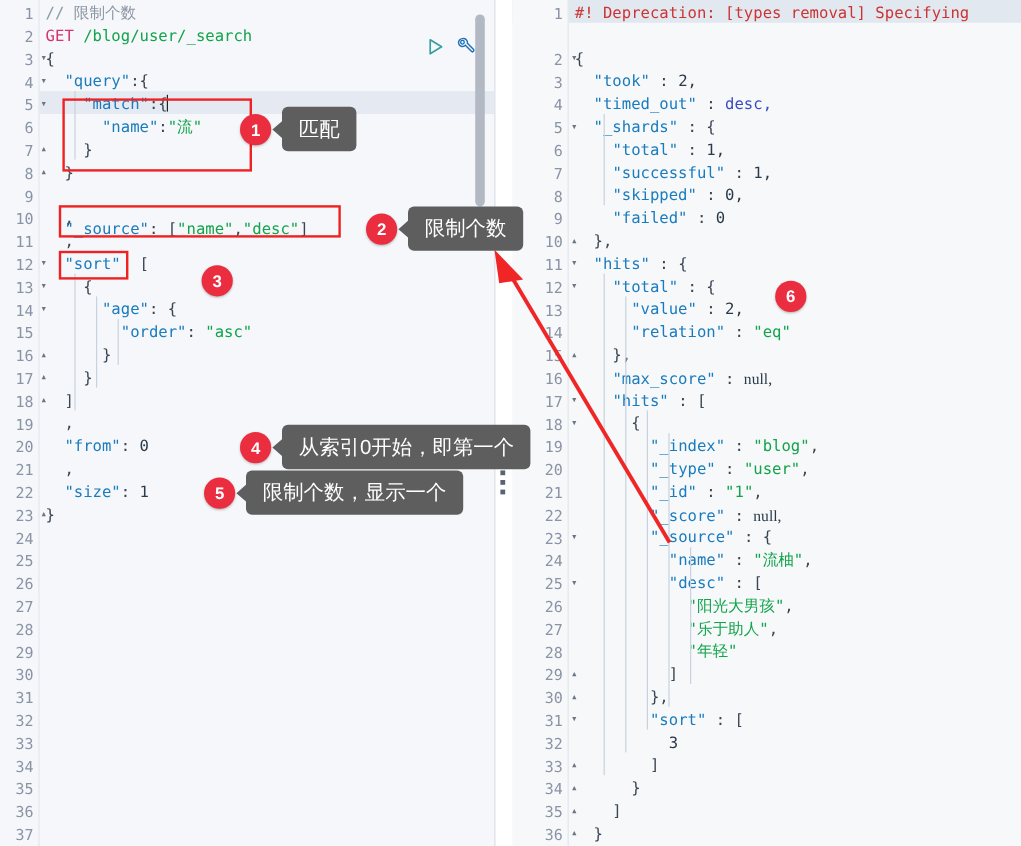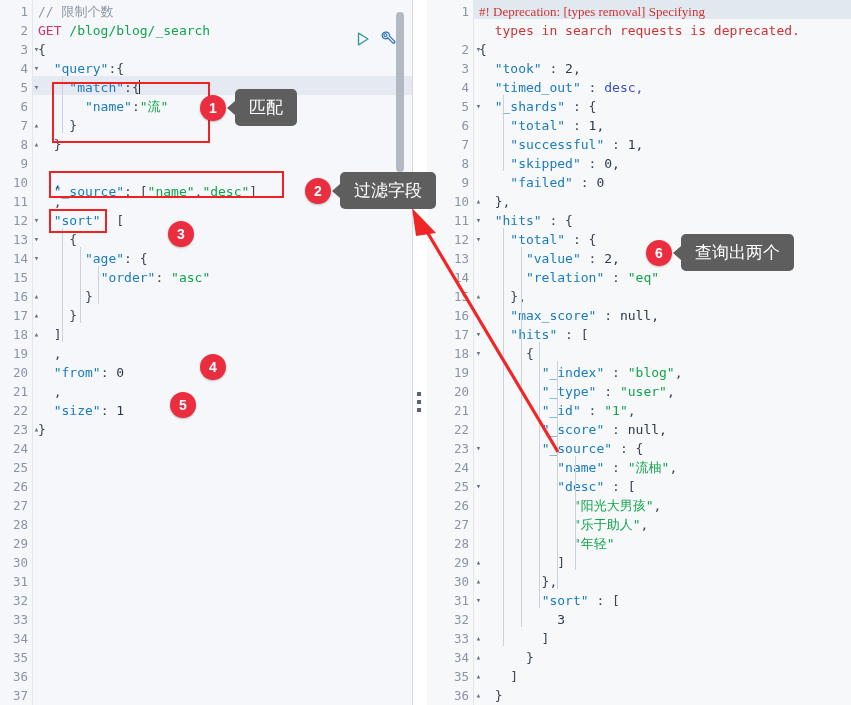--- a/index.html
+++ b/index.html
@@ -95,21 +95,21 @@
   .iguide {
     position: absolute;
     width: 1px;
     background: #c9d2de;
     z-index: 1;
   }
 
   
   .k   { color: #1a7bbd; }   
   .s   { color: #12a44b; }   
-  .n   { color: #2b3a4a; }   
+  .n   { color: #2b3a4a; font-family: Liberation Serif, serif; }   
   .p   { color: #3a4654; }   
   .cm  { color: #8d97a5; }   
   .verb{ color: #d6336c; }   
   .url { color: #12a44b; }
   .bool{ color: #3b4cc0; }
   .err { color: #cc3333; }
   .num { color: #2b3a4a; }
 
   
   .caret {
@@ -280,21 +280,21 @@
         <div class="fold" style="top: 420px;">▴</div>
       </div>
 
     <div class="iguide" style="left:62px; top:76px; height:57px;"></div>
     <div class="iguide" style="left:62px; top:228px; height:114px;"></div>
     <div class="iguide" style="left:80px; top:247px; height:76px;"></div>
     <div class="iguide" style="left:98px; top:266px; height:38px;"></div>
 
     <div class="code" id="lcode">
         <div class="cl" style="top: 2px; left: 0px;"><span class="cm">// 限制个数</span></div>
-        <div class="cl" style="top: 21px; left: 0px;"><span class="verb">GET</span><span class="p"> </span><span class="url">/blog/blog/_search</span></div>
+        <div class="cl" style="top: 21px; left: 0px;"><span class="verb">GET</span><span class="p"> </span><span class="url">/blog/user/_search</span></div>
         <div class="cl" style="top: 40px; left: 0px;"><span class="p">{</span></div>
         <div class="cl" style="top: 59px; left: 0px;"><span class="p">  </span><span class="k">"query"</span><span class="p">:{</span></div>
         <div class="cl" style="top: 78px; left: 0px;"><span class="p">    </span><span class="k">"match"</span><span class="p">:{</span><span class="caret"></span></div>
         <div class="cl" style="top: 97px; left: 0px;"><span class="p">      </span><span class="k">"name"</span><span class="p">:</span><span class="s">"流"</span></div>
         <div class="cl" style="top: 116px; left: 0px;"><span class="p">    }</span></div>
         <div class="cl" style="top: 135px; left: 0px;"><span class="p">  }</span></div>
         <div class="cl" style="top: 173px; left: 0px;"><span class="p">  ,</span></div>
         <div class="cl" style="top: 181.55px; left: 0px;"><span class="p">  </span><span class="k">"_source"</span><span class="p">: [</span><span class="s">"name"</span><span class="p">,</span><span class="s">"desc"</span><span class="p">]</span></div>
         <div class="cl" style="top: 192px; left: 0px;"><span class="p">  ,</span></div>
         <div class="cl" style="top: 211px; left: 0px;"><span class="p">  </span><span class="k">"sort"</span><span class="p">  [</span></div>
@@ -400,22 +400,21 @@
       </div>
 
     <div class="iguide" style="left:76px; top:95px;  height:76px;"></div>
     <div class="iguide" style="left:76px; top:228px; height:418px;"></div>
     <div class="iguide" style="left:94px; top:247px; height:380px;"></div>
     <div class="iguide" style="left:112px; top:342px; height:266px;"></div>
     <div class="iguide" style="left:130px; top:361px; height:228px;"></div>
     <div class="iguide" style="left:148px; top:456px; height:114px;"></div>
 
     <div class="code" id="rcode">
-        <div class="cl" style="top: 2px; left: 0px; font-family: Liberation Serif, serif;"><span class="err">#! Deprecation: [types removal] Specifying</span></div>
-        <div class="cl" style="top: 21px; left: 0px;"><span class="err">  types in search requests is deprecated.</span></div>
+        <div class="cl" style="top: 2px; left: 0px;"><span class="err">#! Deprecation: [types removal] Specifying</span></div>
         <div class="cl" style="top: 40px; left: 0px;"><span class="p">{</span></div>
         <div class="cl" style="top: 59px; left: 0px;"><span class="p">  </span><span class="k">"took"</span><span class="p"> : </span><span class="num">2,</span></div>
         <div class="cl" style="top: 78px; left: 0px;"><span class="p">  </span><span class="k">"timed_out"</span><span class="p"> : </span><span class="bool">desc,</span></div>
         <div class="cl" style="top: 97px; left: 0px;"><span class="p">  </span><span class="k">"_shards"</span><span class="p"> : {</span></div>
         <div class="cl" style="top: 116px; left: 0px;"><span class="p">    </span><span class="k">"total"</span><span class="p"> : </span><span class="num">1,</span></div>
         <div class="cl" style="top: 135px; left: 0px;"><span class="p">    </span><span class="k">"successful"</span><span class="p"> : </span><span class="num">1,</span></div>
         <div class="cl" style="top: 154px; left: 0px;"><span class="p">    </span><span class="k">"skipped"</span><span class="p"> : </span><span class="num">0,</span></div>
         <div class="cl" style="top: 173px; left: 0px;"><span class="p">    </span><span class="k">"failed"</span><span class="p"> : </span><span class="num">0</span></div>
         <div class="cl" style="top: 192px; left: 0px;"><span class="p">  },</span></div>
         <div class="cl" style="top: 211px; left: 0px;"><span class="p">  </span><span class="k">"hits"</span><span class="p"> : {</span></div>
@@ -453,33 +452,34 @@
     <polygon points="412,208 436,233 416,236" fill="#f02626"></polygon>
   </svg>
 
   <div class="callout" style="left:200px; top:89px;">
     <div class="badge">1</div>
     <div class="bubble">匹配</div>
   </div>
 
   <div class="callout" style="left:305px; top:172px;">
     <div class="badge">2</div>
-    <div class="bubble">过滤字段</div>
+    <div class="bubble">限制个数</div>
   </div>
 
   <div class="callout" style="left:168px; top:221px;">
     <div class="badge">3</div>
   </div>
 
   <div class="callout" style="left:200px; top:354px;">
     <div class="badge">4</div>
+    <div class="bubble">从索引0开始，即第一个</div>
   </div>
 
   <div class="callout" style="left:170px; top:392px;">
     <div class="badge">5</div>
+    <div class="bubble">限制个数，显示一个</div>
   </div>
 
   <div class="callout" style="left:646px; top:234px;">
     <div class="badge">6</div>
-    <div class="bubble">查询出两个</div>
   </div>
 
 </div>
 
 </body></html>

